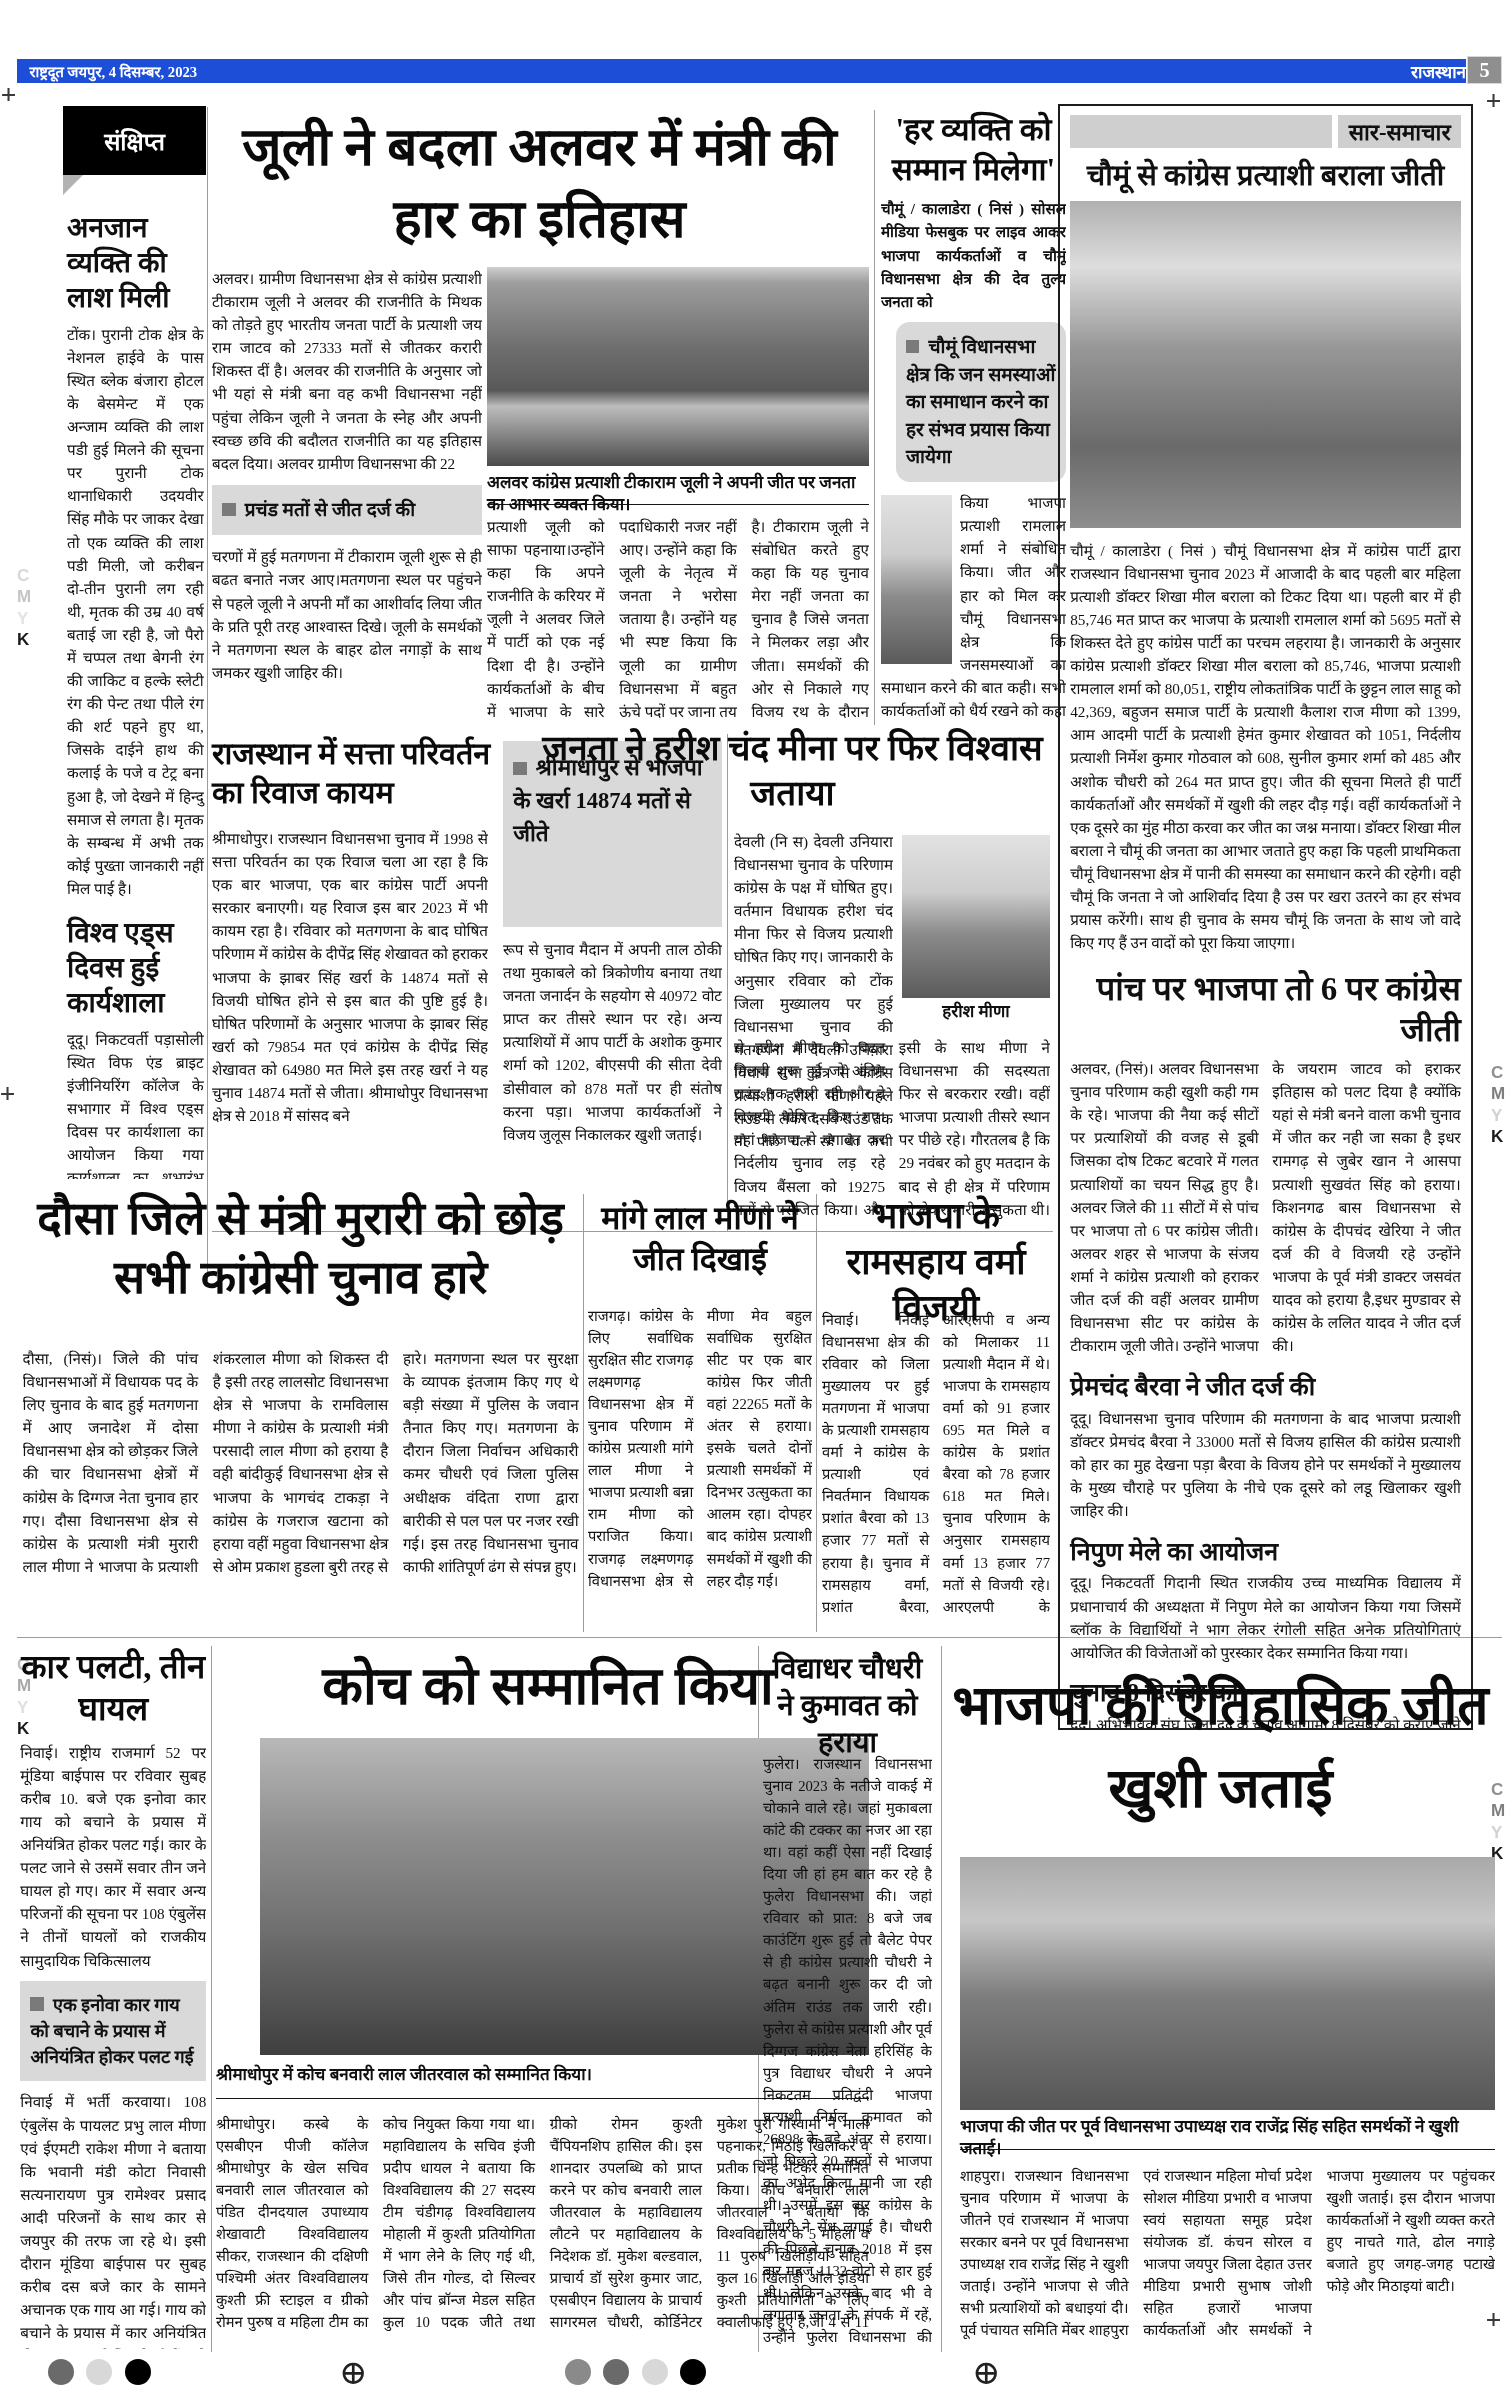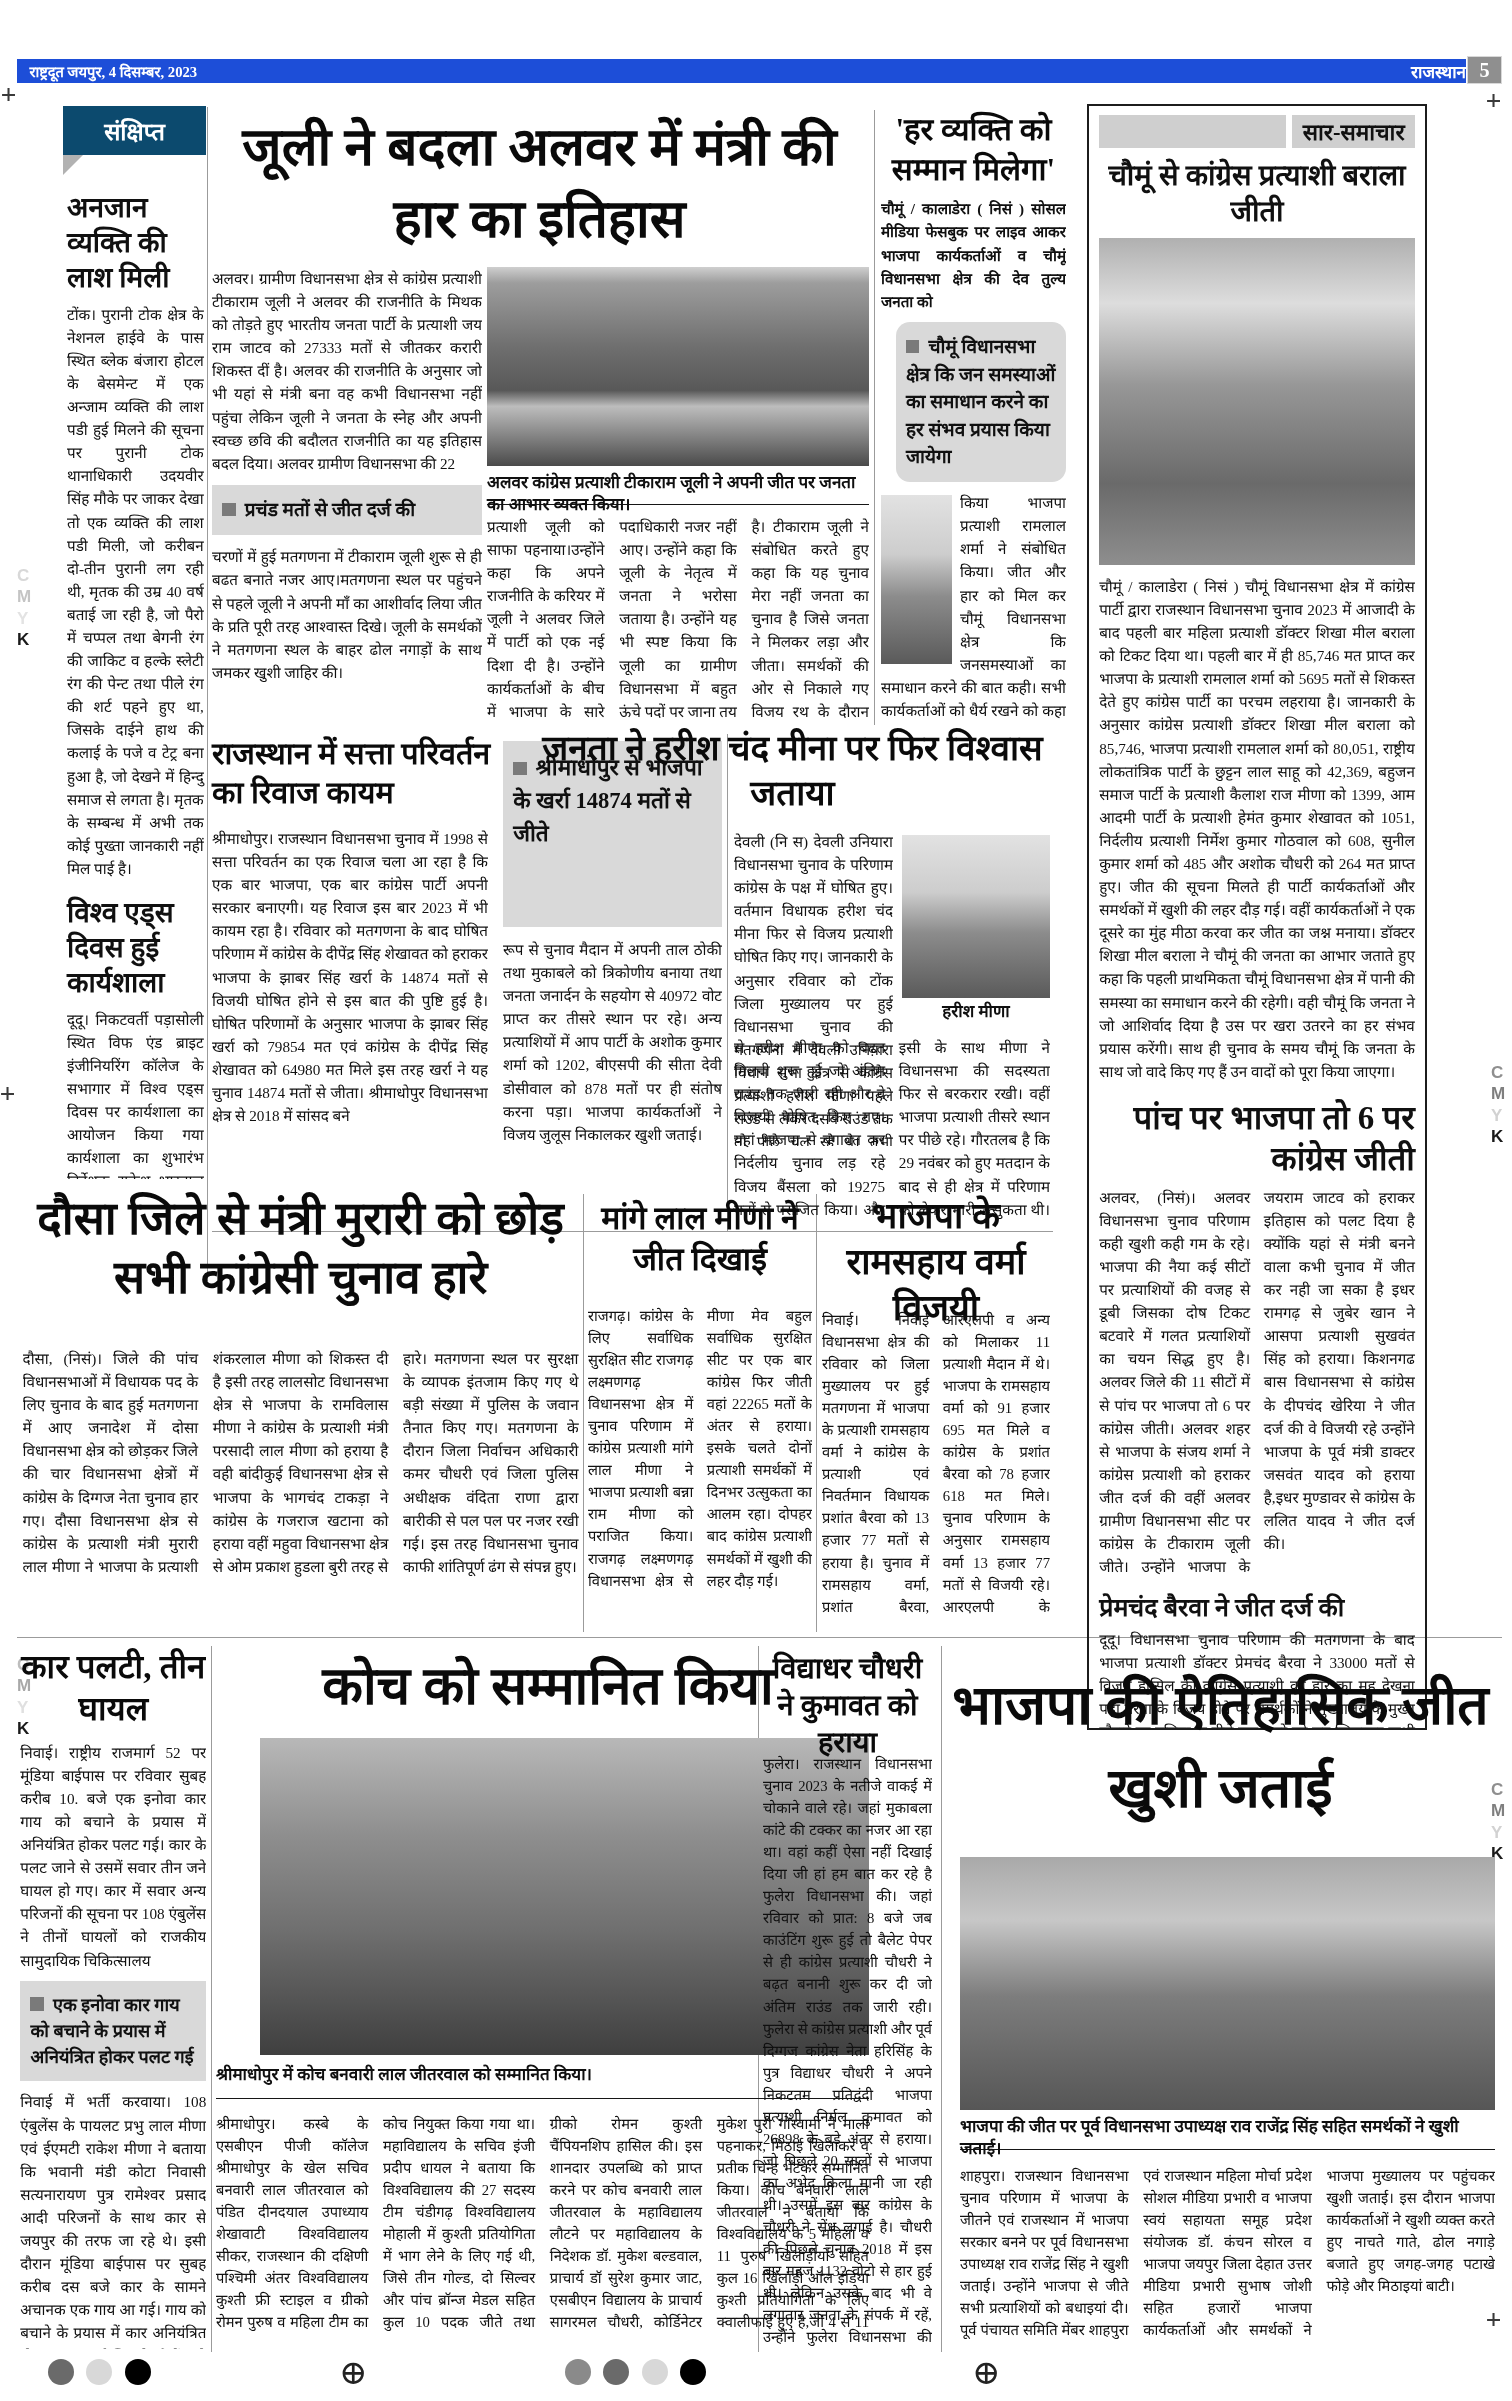--- a/index.html
+++ b/index.html
@@ -28,22 +28,22 @@
   .photo{background:#9a9a9a;}
   .ph-a{background:linear-gradient(180deg,#cfcfcf 0%,#9d9d9d 8%,#6f6f6f 40%,#585858 62%,#bdbdbd 70%,#4a4a4a 100%),
         repeating-linear-gradient(90deg,rgba(0,0,0,.10) 0 4.5px,rgba(255,255,255,.05) 4.5px 9px);}
   .ph-b{background:linear-gradient(180deg,#e2e2e2 0%,#cdcdcd 35%,#8c8c8c 60%,#5a5a5a 100%);}
   .ph-c{background:linear-gradient(180deg,#b8b8b8 0%,#8f8f8f 30%,#707070 60%,#3f3f3f 100%);}
   .ph-d{background:linear-gradient(180deg,#a9a9a9 0%,#c7c7c7 25%,#7d7d7d 55%,#565656 100%);}
   .ph-e{background:linear-gradient(180deg,#b0b0b0 0%,#dddddd 20%,#979797 45%,#6a6a6a 75%,#8e8e8e 100%);}
   .vline{background:#9b9b9b;width:1.1px;}
   .hline{background:#9b9b9b;height:1.1px;}
   
-  .brf-head{background:#0c4a6e;color:#fff;font-size:24px;font-weight:bold;
-            text-align:center;padding:8px 0;}
+  .brf-head{background:#000000;color:#fff;font-size:24px;font-weight:bold;
+            text-align:center;padding:18px 0;}
   .fold{width:0;height:0;border-top:20.3px solid #b2b2b2;border-right:20.3px solid transparent;}
   .brf-title{font-size:28px;font-weight:bold;line-height:1.25;margin:14.7px 0 8px 0;}
   
   .saarbox{border:2.3px solid #1c1c1c;padding:9px 10.2px;}
   .saar-headrow{display:flex;align-items:stretch;gap:6.8px;}
   .saar-strip{flex:1;background:#cfcfcf;}
   .saar-label{background:#cfcfcf;font-size:22.6px;font-weight:bold;padding:1.1px 10.2px;white-space:nowrap;}
   .sh2{font-size:29px;font-weight:bold;text-align:center;margin:9px 0 8px 0;line-height:1.25;}
   .sh3{font-size:33px;font-weight:bold;margin:14.7px 0 5.6px 0;line-height:1.25;text-align:right;}
   .sh4{font-size:25px;font-weight:bold;margin:13.6px 0 4.5px 0;line-height:1.25;}
@@ -139,21 +139,21 @@
     <div class="bt" style="font-weight:bold;margin-top:8px;">चौमूं / कालाडेरा ( निसं ) सोसल मीडिया फेसबुक पर लाइव आकर भाजपा कार्यकर्ताओं व चौमूं विधानसभा क्षेत्र की देव तुल्य जनता को</div>
     <div class="pull" style="margin:9px 0 9px 14.7px;border-radius:14px;">
       <span class="sq"></span><span>चौमूं विधानसभा क्षेत्र कि जन समस्याओं का समाधान करने का हर संभव प्रयास किया जायेगा</span>
     </div>
     <div>
       <div class="photo ph-b" style="float:left;width:71px;height:169px;margin:3.4px 8px 3.4px 0;"></div>
       <div class="bt">किया भाजपा प्रत्याशी रामलाल शर्मा ने संबोधित किया। जीत और हार को मिल कर चौमूं विधानसभा क्षेत्र कि जनसमस्याओं का समाधान करने की बात कही। सभी कार्यकर्ताओं को धैर्य रखने को कहा और कहा मेरी चोखट पर हर व्यक्ति को सम्मान मिलेगा चाहे वोट दिया हो या मुझे नहीं दिया हो। राजस्थान में भाजपा की सरकार पूर्ण बहुमत से बन गई है। हम सभी मिलकर चौमूं विधानसभा क्षेत्र की बड़ी जन समस्या पीने का पानी व बंद पड़े रोपवे जैसे कार्य करायेंगे।</div>
     </div>
   </div>
 
-  <div class="abs saarbox" style="left:1087px;top:104px;width:340px;height:1626px;overflow:hidden;">
+  <div class="abs saarbox" style="left:1058px;top:104px;width:415px;height:1626px;overflow:hidden;">
     <div class="saar-headrow">
       <div class="saar-strip"></div>
       <div class="saar-label">सार-समाचार</div>
     </div>
     <div class="sh2">चौमूं से कांग्रेस प्रत्याशी बराला जीती</div>
     <div class="photo ph-e" style="width:100%;height:327px;"></div>
     <div class="bt" style="margin-top:10.2px;">चौमूं / कालाडेरा ( निसं ) चौमूं विधानसभा क्षेत्र में कांग्रेस पार्टी द्वारा राजस्थान विधानसभा चुनाव 2023 में आजादी के बाद पहली बार महिला प्रत्याशी डॉक्टर शिखा मील बराला को टिकट दिया था। पहली बार में ही 85,746 मत प्राप्त कर भाजपा के प्रत्याशी रामलाल शर्मा को 5695 मतों से शिकस्त देते हुए कांग्रेस पार्टी का परचम लहराया है। जानकारी के अनुसार कांग्रेस प्रत्याशी डॉक्टर शिखा मील बराला को 85,746, भाजपा प्रत्याशी रामलाल शर्मा को 80,051, राष्ट्रीय लोकतांत्रिक पार्टी के छुट्टन लाल साहू को 42,369, बहुजन समाज पार्टी के प्रत्याशी कैलाश राज मीणा को 1399, आम आदमी पार्टी के प्रत्याशी हेमंत कुमार शेखावत को 1051, निर्दलीय प्रत्याशी निर्मेश कुमार गोठवाल को 608, सुनील कुमार शर्मा को 485 और अशोक चौधरी को 264 मत प्राप्त हुए। जीत की सूचना मिलते ही पार्टी कार्यकर्ताओं और समर्थकों में खुशी की लहर दौड़ गई। वहीं कार्यकर्ताओं ने एक दूसरे का मुंह मीठा करवा कर जीत का जश्न मनाया। डॉक्टर शिखा मील बराला ने चौमूं की जनता का आभार जताते हुए कहा कि पहली प्राथमिकता चौमूं विधानसभा क्षेत्र में पानी की समस्या का समाधान करने की रहेगी। वही चौमूं कि जनता ने जो आशिर्वाद दिया है उस पर खरा उतरने का हर संभव प्रयास करेंगी। साथ ही चुनाव के समय चौमूं कि जनता के साथ जो वादे किए गए हैं उन वादों को पूरा किया जाएगा।</div>
     <div class="sh3">पांच पर भाजपा तो 6 पर कांग्रेस जीती</div>
     <div class="bt cols2">अलवर, (निसं)। अलवर विधानसभा चुनाव परिणाम कही खुशी कही गम के रहे। भाजपा की नैया कई सीटों पर प्रत्याशियों की वजह से डूबी जिसका दोष टिकट बटवारे में गलत प्रत्याशियों का चयन सिद्ध हुए है। अलवर जिले की 11 सीटों में से पांच पर भाजपा तो 6 पर कांग्रेस जीती। अलवर शहर से भाजपा के संजय शर्मा ने कांग्रेस प्रत्याशी को हराकर जीत दर्ज की वहीं अलवर ग्रामीण विधानसभा सीट पर कांग्रेस के टीकाराम जूली जीते। उन्होंने भाजपा के जयराम जाटव को हराकर इतिहास को पलट दिया है क्योंकि यहां से मंत्री बनने वाला कभी चुनाव में जीत कर नही जा सका है इधर रामगढ़ से जुबेर खान ने आसपा प्रत्याशी सुखवंत सिंह को हराया। किशनगढ बास विधानसभा से कांग्रेस के दीपचंद खेरिया ने जीत दर्ज की वे विजयी रहे उन्होंने भाजपा के पूर्व मंत्री डाक्टर जसवंत यादव को हराया है,इधर मुण्डावर से कांग्रेस के ललित यादव ने जीत दर्ज की।</div>
     <div class="sh4">प्रेमचंद बैरवा ने जीत दर्ज की</div>

